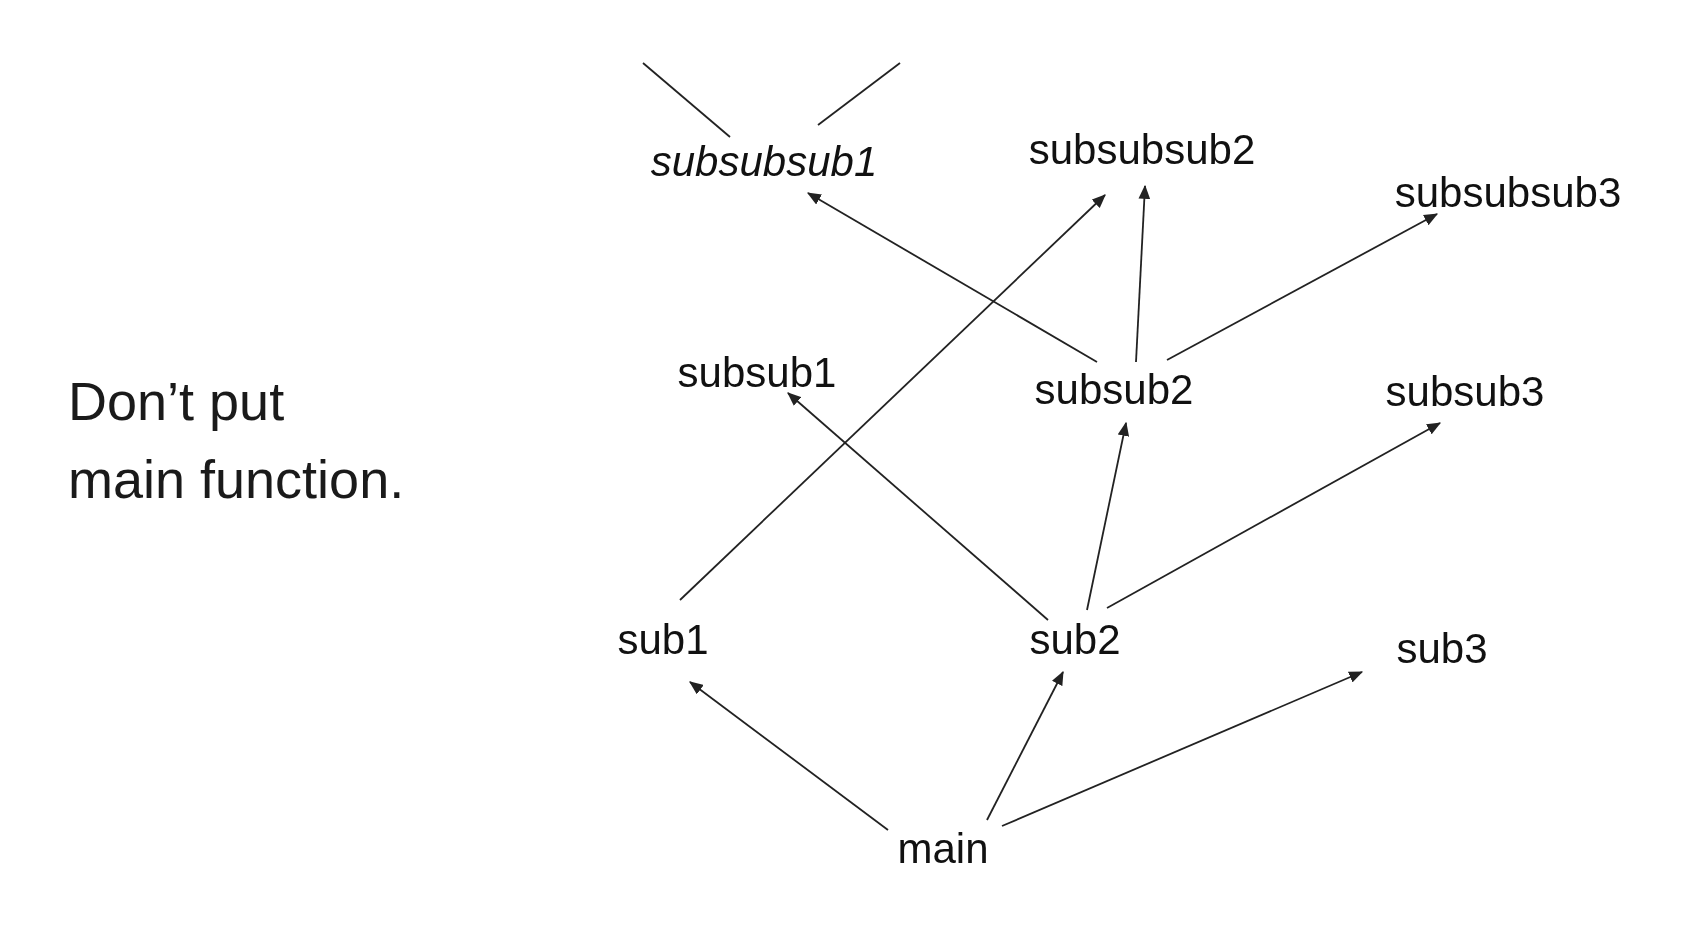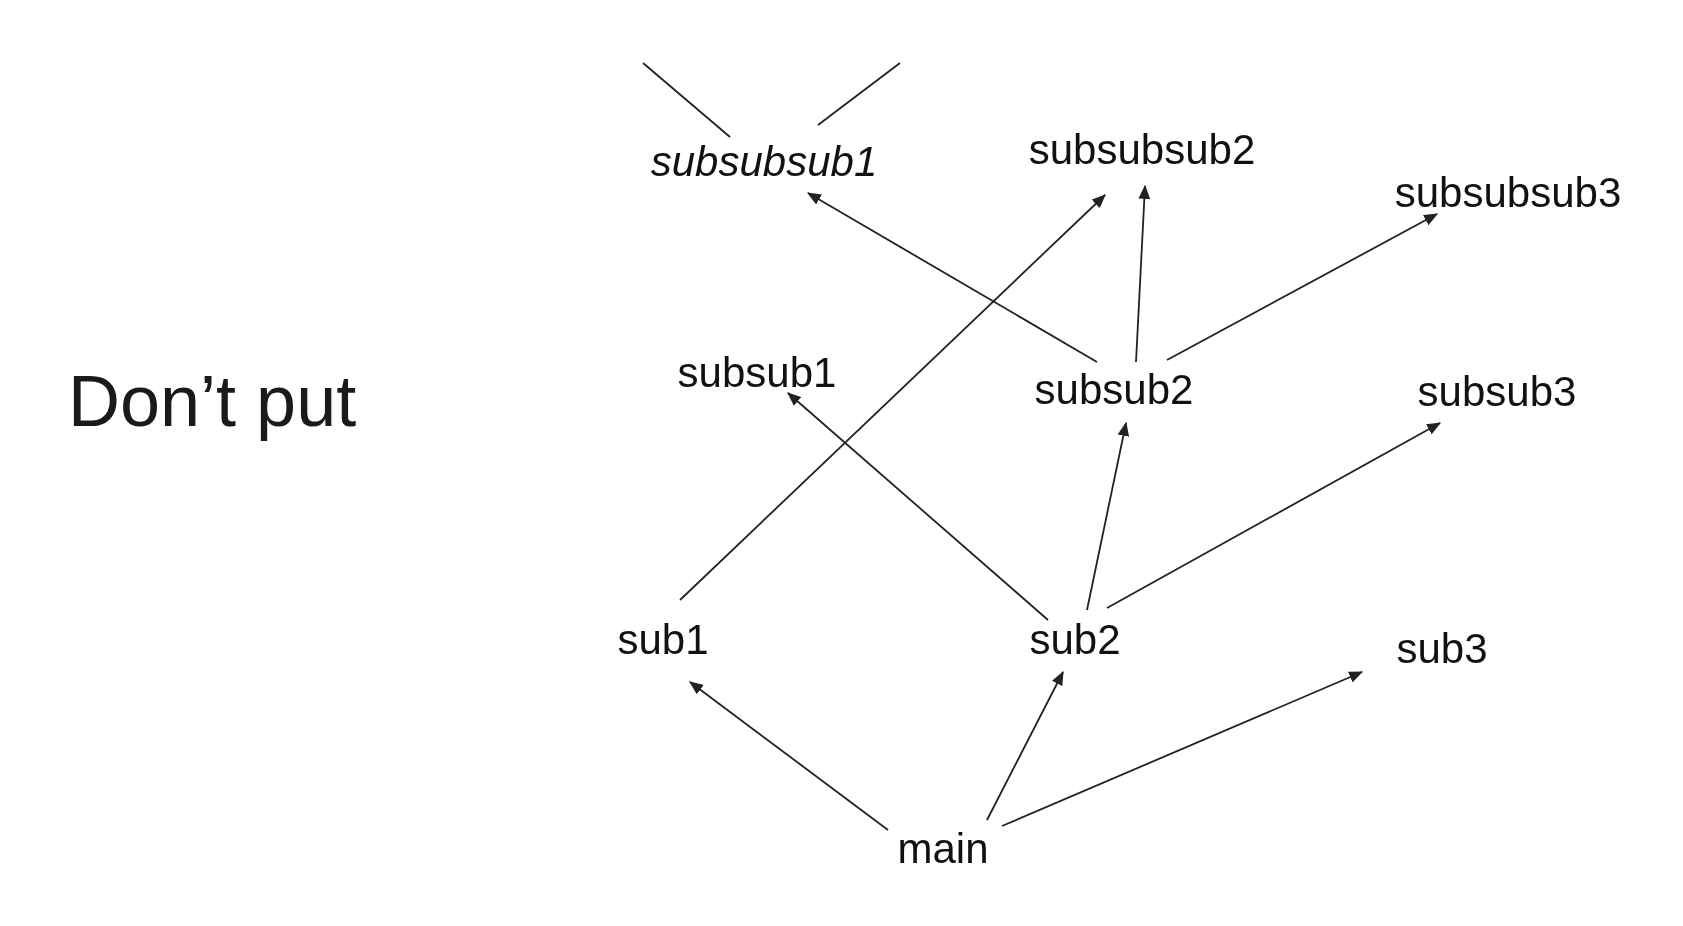--- a/index.html
+++ b/index.html
@@ -12,21 +12,21 @@
     width: 1683px;
     height: 926px;
     background: #ffffff;
     overflow: hidden;
     font-family: "Liberation Sans", sans-serif;
   }
   #caption {
     position: absolute;
     left: 68px;
     top: 362px;
-    font-size: 72px;
+    font-size: 54px;
     line-height: 78px;
     color: #1a1a1a;
     letter-spacing: 0px;
     white-space: nowrap;
   }
   #caption span { display: block; }
   #edges-layer {
     position: absolute;
     left: 0;
     top: 0;
@@ -41,20 +41,21 @@
     white-space: nowrap;
   }
 </style>
 </head>
 <body>
 
 <div id="canvas">
 
   <div id="caption">
     <span>Don’t put</span>
+    <span>main function.</span>
   </div>
 
   <svg id="edges-layer" viewBox="0 0 1683 926" xmlns="http://www.w3.org/2000/svg">
     <defs>
       <marker id="arrowhead" markerUnits="userSpaceOnUse" markerWidth="14" markerHeight="12" refX="11" refY="5" orient="auto" viewBox="0 0 12 10">
         <path d="M0,0 L12,5 L0,10 Z" fill="#222222"></path>
       </marker>
     </defs>
     <g id="edge-group">
         <line x1="888" y1="830" x2="690" y2="682" stroke="#222222" stroke-width="1.8" marker-end="url(#arrowhead)"></line>
@@ -72,19 +73,19 @@
       </g>
   </svg>
 
   <div id="node-layer">
       <div class="node-label" style="left: 943px; top: 837px; margin-top: 12px;">main</div>
       <div class="node-label" style="left: 663px; top: 640px; text-align: right;">sub1</div>
       <div class="node-label" style="left: 1075px; top: 640px;">sub2</div>
       <div class="node-label" style="left: 1442px; top: 649px; text-align: center;">sub3</div>
       <div class="node-label" style="left: 757px; top: 373px;">subsub1</div>
       <div class="node-label" style="left: 1114px; top: 390px; text-align: center;">subsub2</div>
-      <div class="node-label" style="left: 1465px; top: 392px; margin-left: 32px;">subsub3</div>
+      <div class="node-label" style="left: 1465px; top: 392px;">subsub3</div>
       <div class="node-label" style="left: 764px; top: 162px; font-style: italic;">subsubsub1</div>
       <div class="node-label" style="left: 1142px; top: 150px;">subsubsub2</div>
       <div class="node-label" style="left: 1508px; top: 193px;">subsubsub3</div>
     </div>
 
 </div>
 
 </body></html>

